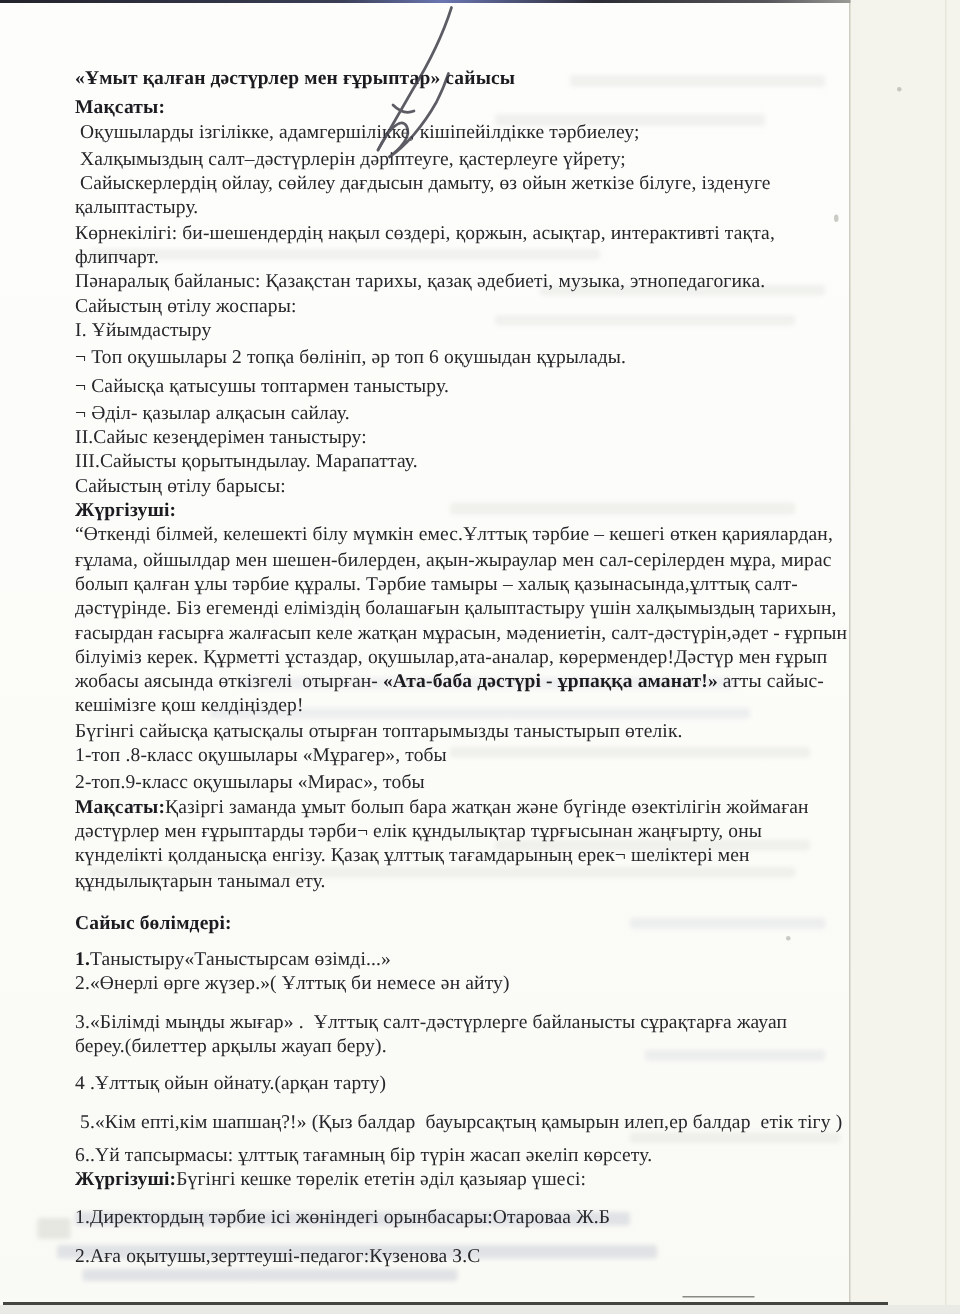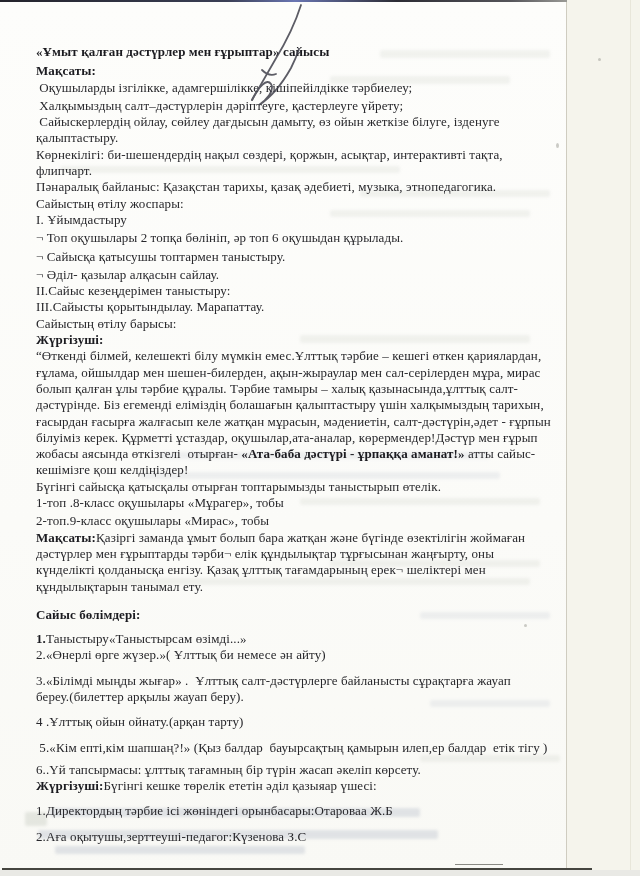--- a/index.html
+++ b/index.html
@@ -45,21 +45,21 @@
     width: 48px; height: 1px;
     background: #8a8a84;
   }
   .edge-bottom-strip {
     position: absolute; left: 0; top: 870px;
     width: 640px; height: 6px;
     background: #e9e9e5;
   }
   
   .doc-text {
-    position: absolute; left: 1px; top: 44px;
+    position: absolute; left: 15px; top: 44px;
     width: 531px;
     padding-left: 35px;
     font-size: 13px;
     line-height: 16.3px;
     color: #27272b;
     letter-spacing: 0.1px;
     white-space: pre-wrap;
   }
   .line { min-height: 16.3px; }
   .b { font-weight: 700; color: #1b1b20; }

